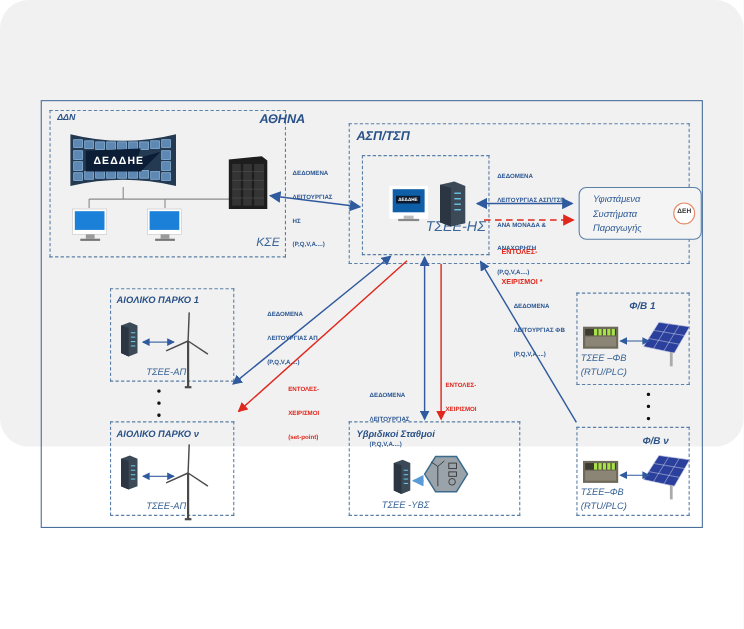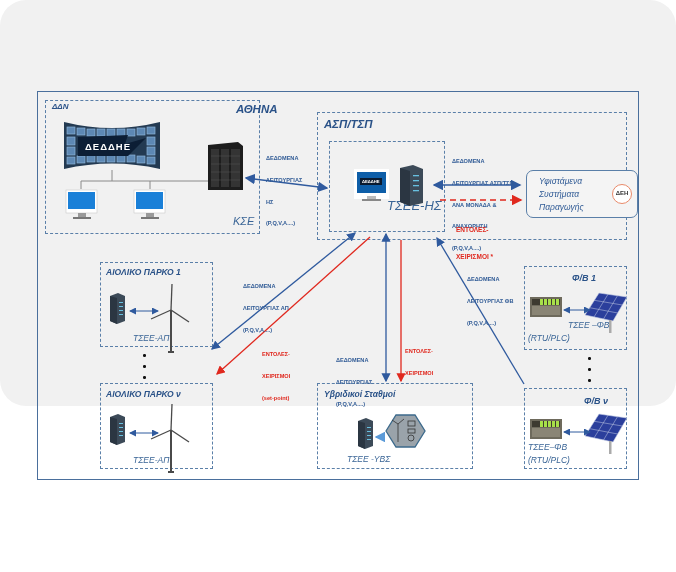--- a/index.html
+++ b/index.html
@@ -129,21 +129,21 @@
   <div class="dbox" style="left:100px;top:383px;width:113px;height:86px;"></div>
   <div class="lbl" style="left:106px;top:389px;font-size:8.5px;text-align:center;">ΑΙΟΛΙΚΟ ΠΑΡΚΟ ν</div>
   <div class="itl" style="left:133px;top:455px;font-size:8.5px;">ΤΣΕΕ-ΑΠ</div>
 
   <div class="dbox" style="left:317px;top:383px;width:156px;height:86px;"></div>
   <div class="lbl" style="left:324px;top:389px;font-size:8.5px;">Υβριδικοί Σταθμοί</div>
   <div class="itl" style="left:347px;top:454px;font-size:8.5px;">ΤΣΕΕ -ΥΒΣ</div>
 
   <div class="dbox" style="left:524px;top:266px;width:103px;height:84px;"></div>
   <div class="lbl" style="left:572px;top:273px;font-size:9px;">Φ/Β 1</div>
-  <div class="itl" style="left:528px;top:320px;font-size:8.5px;margin-left:40px;">ΤΣΕΕ –ΦΒ</div>
+  <div class="itl" style="left:528px;top:320px;font-size:8.5px;">ΤΣΕΕ –ΦΒ</div>
   <div class="itl" style="left:528px;top:333px;font-size:8.5px;">(RTU/PLC)</div>
 
   <div class="dbox" style="left:524px;top:388px;width:103px;height:81px;"></div>
   <div class="lbl" style="left:584px;top:396px;font-size:9px;">Φ/Β ν</div>
   <div class="itl" style="left:528px;top:442px;font-size:8.5px;">ΤΣΕΕ–ΦΒ</div>
   <div class="itl" style="left:528px;top:455px;font-size:8.5px;">(RTU/PLC)</div>
 
   <svg class="ov" width="676" height="572" style="pointer-events:none">
     <defs>
       <g id="srv">

